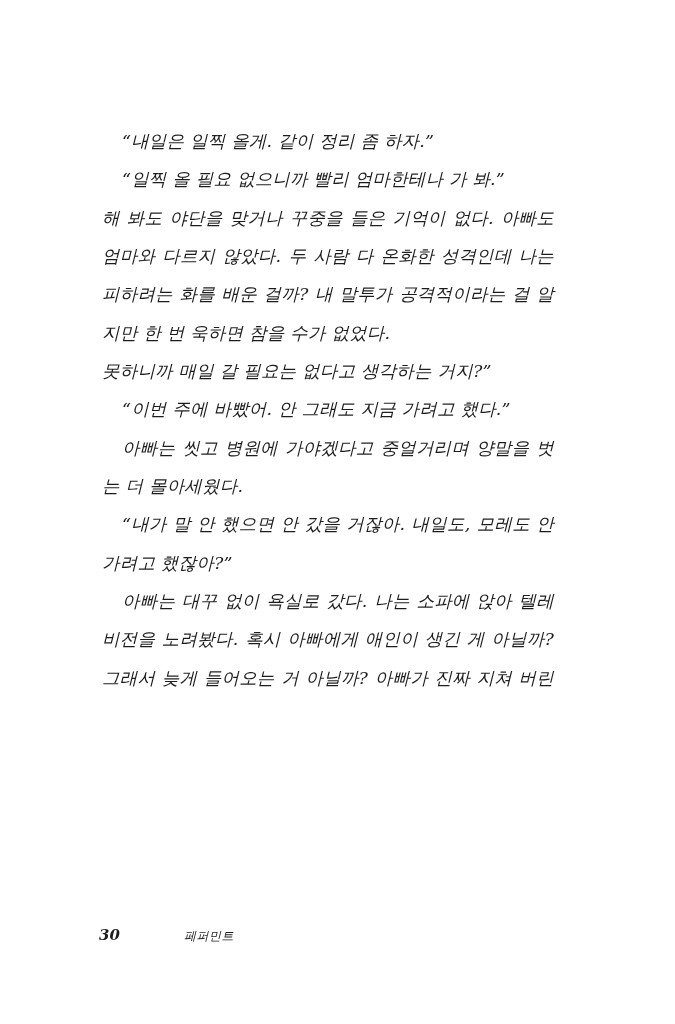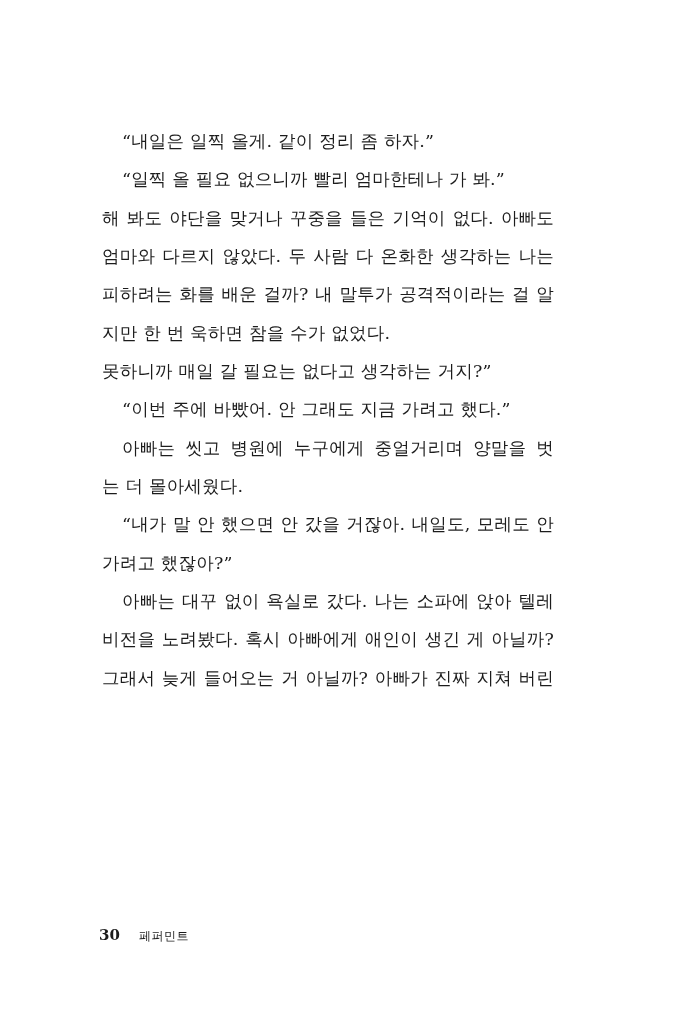--- a/index.html
+++ b/index.html
@@ -1,46 +1,46 @@
 <!DOCTYPE html>
 <html><head>
 <meta charset="utf-8">
 <style>
   html, body { margin: 0; padding: 0; background: #ffffff; }
   body { width: 675px; height: 1024px; position: relative; overflow: hidden; }
-  .page { position: absolute; left: 0; top: 0; width: 675px; height: 816px; background: #ffffff; }
+  .page { position: absolute; left: 0; top: 0; width: 675px; height: 816px; background: #ffffff; font-style: italic; }
   .text-block {
     position: absolute; left: 102px; top: 122px; width: 452px;
     font-family: "DejaVu Serif", "Liberation Serif", serif;
     font-size: 17.5px; color: #1c1c1c; letter-spacing: 0.2px;
   }
   .line { height: 38.35px; line-height: 38.35px; white-space: nowrap; }
   .line.indent { padding-left: 20px; }
   .line.justify { text-align: justify; text-align-last: justify; }
   .footer {
     position: absolute; left: 99px; top: 925px;
     font-family: "DejaVu Serif", "Liberation Serif", serif; color: #1c1c1c;
   }
   .page-number { font-weight: bold; font-size: 15px; margin-right: 14px; }
-  .book-title { font-size: 12px; letter-spacing: 0.5px; }
+  .book-title { font-size: 12px; letter-spacing: 0.5px; margin-left: 45px; }
 </style>
 </head>
 <body>
 
 <div class="page">
   <div class="text-block" id="text-block">
       <div class="line indent">“내일은 일찍 올게. 같이 정리 좀 하자.”</div>
       <div class="line indent">“일찍 올 필요 없으니까 빨리 엄마한테나 가 봐.”</div>
       <div class="line justify">해 봐도 야단을 맞거나 꾸중을 들은 기억이 없다. 아빠도</div>
-      <div class="line justify">엄마와 다르지 않았다. 두 사람 다 온화한 생각하는 나는</div>
+      <div class="line justify">엄마와 다르지 않았다. 두 사람 다 온화한 성격인데 나는</div>
       <div class="line justify">피하려는 화를 배운 걸까? 내 말투가 공격적이라는 걸 알</div>
       <div class="line">지만 한 번 욱하면 참을 수가 없었다.</div>
       <div class="line">못하니까 매일 갈 필요는 없다고 생각하는 거지?”</div>
       <div class="line indent">“이번 주에 바빴어. 안 그래도 지금 가려고 했다.”</div>
-      <div class="line indent justify">아빠는 씻고 병원에 누구에게 중얼거리며 양말을 벗</div>
+      <div class="line indent justify">아빠는 씻고 병원에 가야겠다고 중얼거리며 양말을 벗</div>
       <div class="line">는 더 몰아세웠다.</div>
       <div class="line indent justify">“내가 말 안 했으면 안 갔을 거잖아. 내일도, 모레도 안</div>
       <div class="line">가려고 했잖아?”</div>
       <div class="line indent justify">아빠는 대꾸 없이 욕실로 갔다. 나는 소파에 앉아 텔레</div>
       <div class="line justify">비전을 노려봤다. 혹시 아빠에게 애인이 생긴 게 아닐까?</div>
       <div class="line justify">그래서 늦게 들어오는 거 아닐까? 아빠가 진짜 지쳐 버린</div>
     </div>
   <div class="footer">
     <span class="page-number">30</span>
     <span class="book-title">페퍼민트</span>

